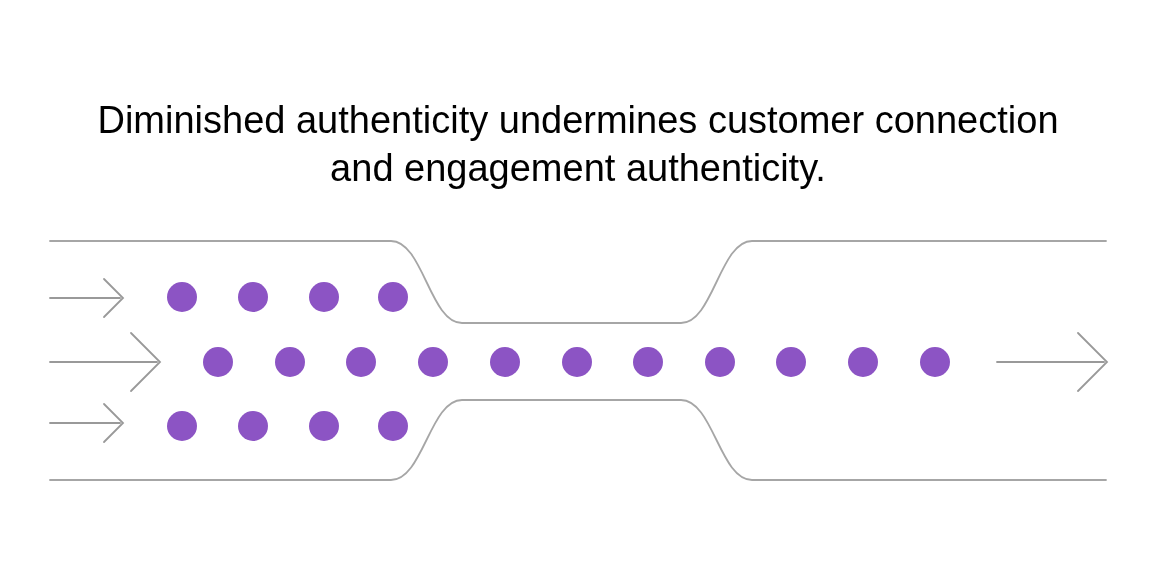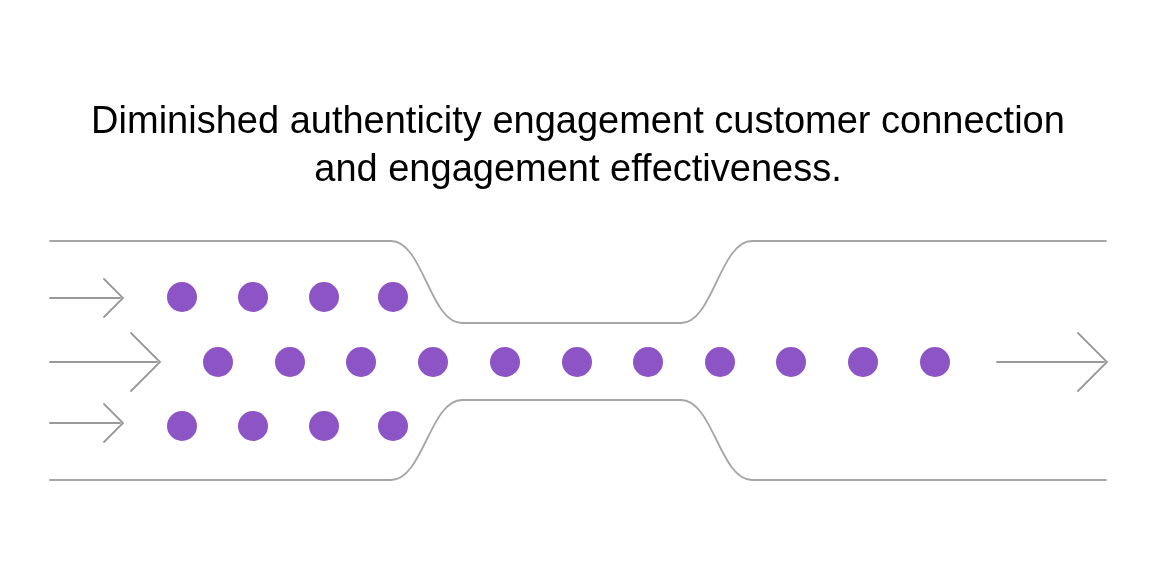--- a/index.html
+++ b/index.html
@@ -33,22 +33,22 @@
     position: absolute;
     top: 0;
     left: 0;
   }
 </style>
 </head>
 <body>
 
 <div class="canvas">
   <div class="title">
-    <div>Diminished authenticity engagement customer connection</div>
-    <div>and engagement effectiveness.</div>
+    <div>Diminished authenticity undermines customer connection</div>
+    <div>and engagement authenticity.</div>
   </div>
   <svg id="diagram-svg" class="diagram-svg" width="1156" height="580" viewBox="0 0 1156 580">
       <path d="M 50 241 H 391 C 423 241 430 323 462 323 H 681 C 713 323 720 241 752 241 H 1106" fill="none" stroke="#a6a6a6" stroke-width="1.8" stroke-linecap="round"></path>
       <path d="M 50 480 H 391 C 423 480 430 400 462 400 H 681 C 713 400 720 480 752 480 H 1106" fill="none" stroke="#a6a6a6" stroke-width="1.8" stroke-linecap="round"></path>
       <path d="M 50 298 H 120 M 104 279 L 123 298 L 104 317" fill="none" stroke="#999999" stroke-width="1.8" stroke-linecap="round"></path>
       <path d="M 50 362 H 157 M 131 333 L 160 362 L 131 391" fill="none" stroke="#999999" stroke-width="1.8" stroke-linecap="round"></path>
       <path d="M 50 423 H 120 M 104 404 L 123 423 L 104 442" fill="none" stroke="#999999" stroke-width="1.8" stroke-linecap="round"></path>
       <path d="M 997 362 H 1104 M 1078 333 L 1107 362 L 1078 391" fill="none" stroke="#999999" stroke-width="1.8" stroke-linecap="round"></path>
       <circle cx="182" cy="297" r="15" fill="#8c54c4"></circle>
       <circle cx="253" cy="297" r="15" fill="#8c54c4"></circle>

